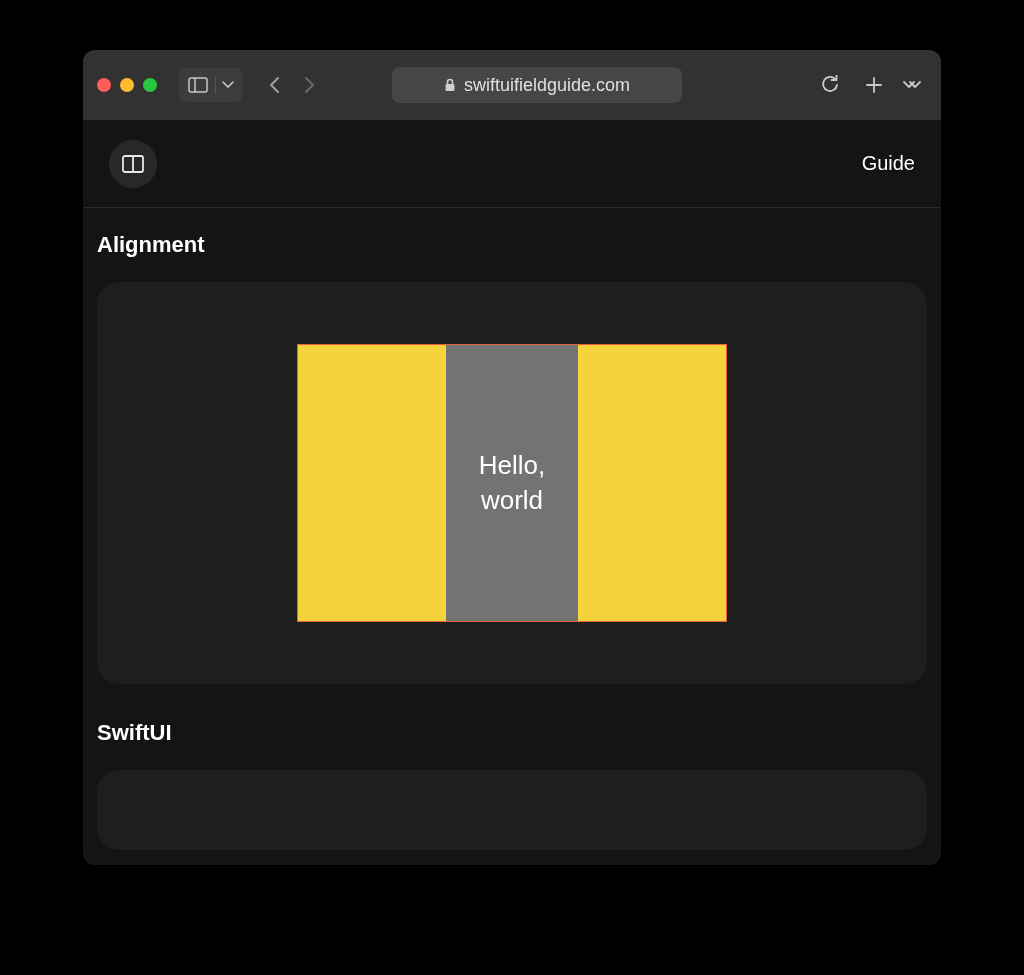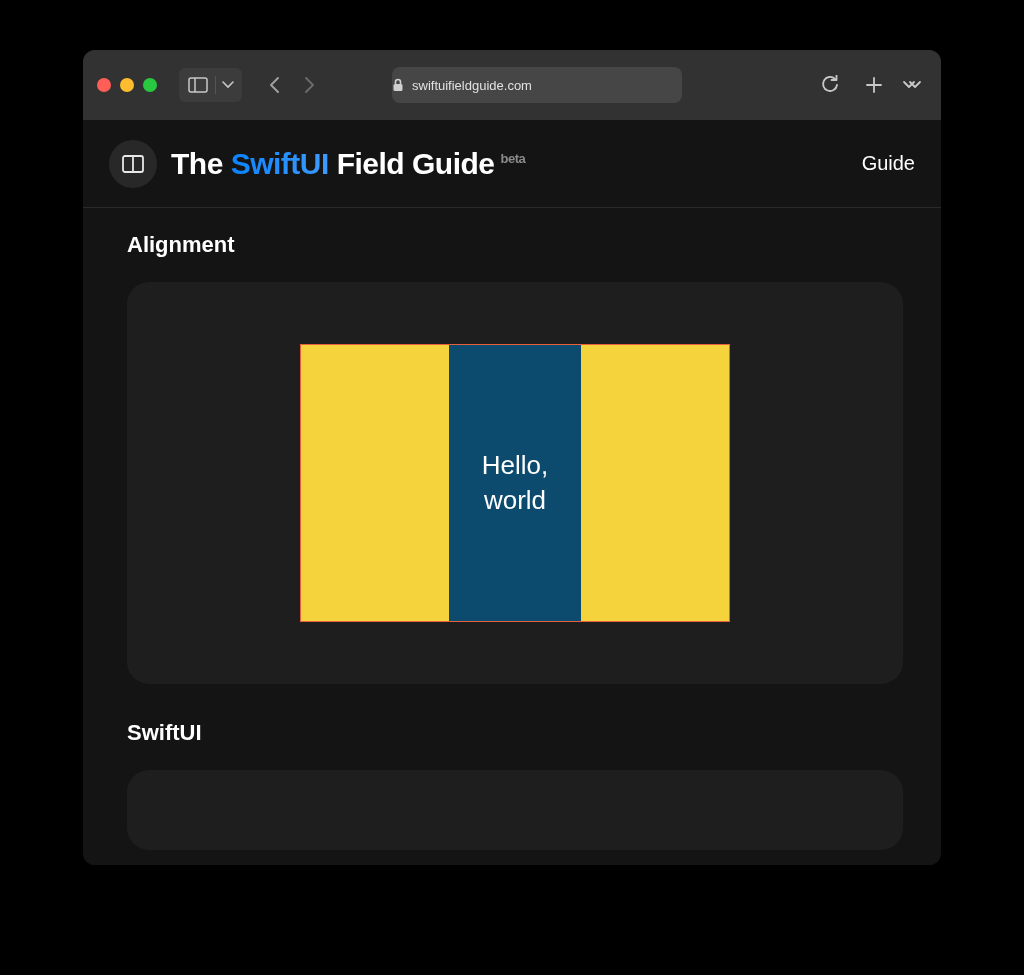--- a/index.html
+++ b/index.html
@@ -77,23 +77,23 @@
     .nav-arrows .toolbar-btn {
       color: #7a7a7a;
     }
     .address-bar {
       flex: 0 0 290px;
       height: 36px;
       background: #464646;
       border-radius: 8px;
       display: flex;
       align-items: center;
-      justify-content: flex-start;
+      justify-content: center;
       color: #e0e0e0;
-      font-size: 13px;
+      font-size: 18px;
       gap: 8px;
       margin-left: 40px;
     }
     .lock-icon {
       color: #ccc;
     }
     .toolbar-right {
       display: flex;
       align-items: center;
       gap: 8px;
@@ -146,22 +146,21 @@
     }
     .site-nav {
       margin-left: auto;
     }
     .about-link {
       color: #fff;
       font-size: 20px;
       font-weight: 400;
     }
     .page-body {
-      padding: 18px 38px;
-      margin-left: 6px;
+      padding: 18px 14px;
     }
     .section-title {
       color: #fff;
       font-size: 22px;
       font-weight: 800;
       margin-bottom: 24px;
       margin-top: 6px;
     }
     .card {
       background: #1e1e1e;
@@ -177,21 +176,21 @@
       border: 1px solid #e8603c;
       display: flex;
       background: #2a2a2a;
     }
     .demo-yellow {
       width: 148px;
       background: #f5d33d;
     }
     .demo-center {
       flex: 1;
-      background: #0c4a6e;
+      background: #737373;
       display: flex;
       align-items: center;
       justify-content: center;
       color: #fff;
       font-size: 26px;
       text-align: center;
       line-height: 1.35;
     }
     .card2 {
       background: #1e1e1e;
@@ -271,26 +270,20 @@
     </div>
   </div>
 
   <div class="content">
     <div class="site-header">
       <div class="logo-badge">
         <svg width="22" height="18" viewBox="0 0 22 18">
           <rect x="1" y="1" width="20" height="16" rx="2" stroke="#e8e8e8" stroke-width="1.8" fill="none"></rect>
           <line x1="11" y1="1" x2="11" y2="17" stroke="#e8e8e8" stroke-width="1.8"></line>
         </svg>
-      </div>
-      <div class="site-title">
-        <span>
-          <span>The </span><span class="accent">SwiftUI</span><span> Field Guide</span>
-        </span>
-        <span class="badge-beta">beta</span>
       </div>
       <div class="site-nav">
         <span class="about-link">Guide</span>
       </div>
     </div>
 
     <div class="page-body">
       <div class="section-title">Alignment</div>
 
       <div class="card">

